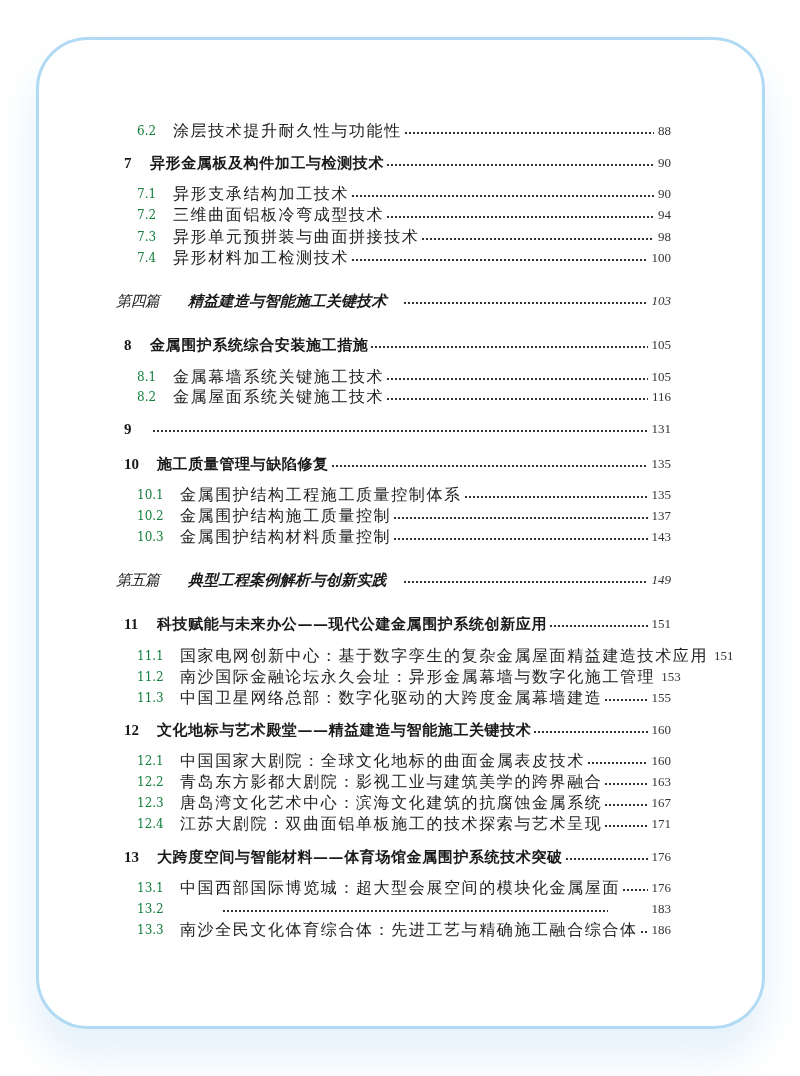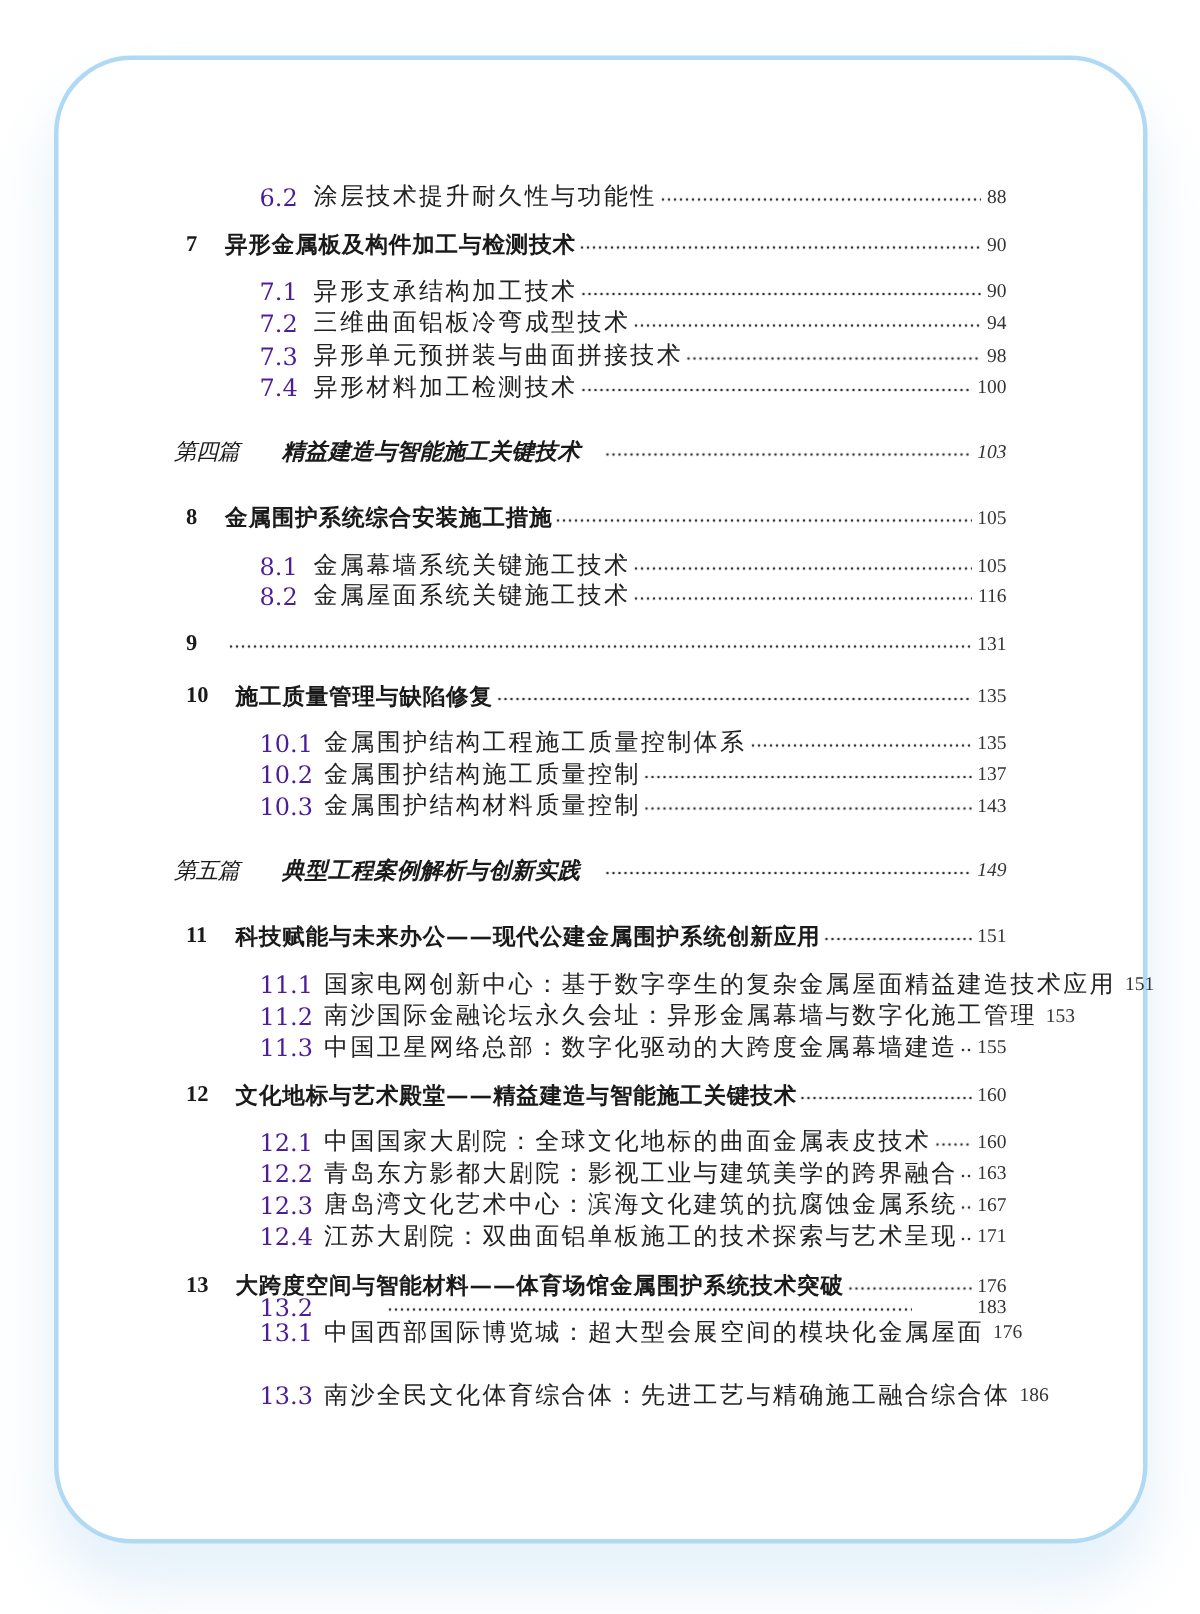--- a/index.html
+++ b/index.html
@@ -35,21 +35,21 @@
     height: 4px; align-self: center;
     background-image: radial-gradient(circle, #333 0.8px, transparent 1.1px);
     background-size: 4px 4px; background-repeat: repeat-x;
     background-position: left center;
     position: relative; top: 2px;
   }
   .entry .page { flex: none; text-align: right; color: #333; }
 
   
   .entry.sub { padding-left: 137px; padding-right: 129px; box-sizing: border-box; }
-  .entry.sub .num { font-size: 16px; color: #4c1d95; width: 36px; margin-left: 36px; }
+  .entry.sub .num { font-size: 12px; color: #15803d; width: 36px; }
   .entry.sub.wide .num { width: 43px; }
   .entry.sub .title { font-size: 16px; letter-spacing: 1.6px; color: #222; }
   .entry.sub .page { font-size: 13px; font-family: "Liberation Serif", serif; }
 
   
   .entry.chapter { padding-left: 124px; padding-right: 129px; box-sizing: border-box; }
   .entry.chapter .num { font-size: 15px; font-weight: bold; width: 26px; font-family: "Liberation Serif", serif; }
   .entry.chapter.wide .num { width: 33px; }
   .entry.chapter .title { font-size: 15px; font-weight: bold; letter-spacing: 0.6px; }
   .entry.chapter .page { font-size: 13px; font-family: "Liberation Serif", serif; }
@@ -222,21 +222,21 @@
       <span class="title">大跨度空间与智能材料——体育场馆金属围护系统技术突破</span>
       <span class="dots"></span>
       <span class="page">176</span>
     </div>
     <div class="entry sub wide" style="top: 876px;">
       <span class="num">13.1</span>
       <span class="title">中国西部国际博览城：超大型会展空间的模块化金属屋面</span>
       <span class="dots"></span>
       <span class="page">176</span>
     </div>
-    <div class="entry sub wide" style="top: 859px; gap: 40px;">
+    <div class="entry sub wide" style="top: 897px; gap: 40px;">
       <span class="num">13.2</span>
       <span class="dots"></span>
       <span class="page">183</span>
     </div>
     <div class="entry sub wide" style="top: 918px;">
       <span class="num">13.3</span>
       <span class="title">南沙全民文化体育综合体：先进工艺与精确施工融合综合体</span>
       <span class="dots"></span>
       <span class="page">186</span>
     </div>

